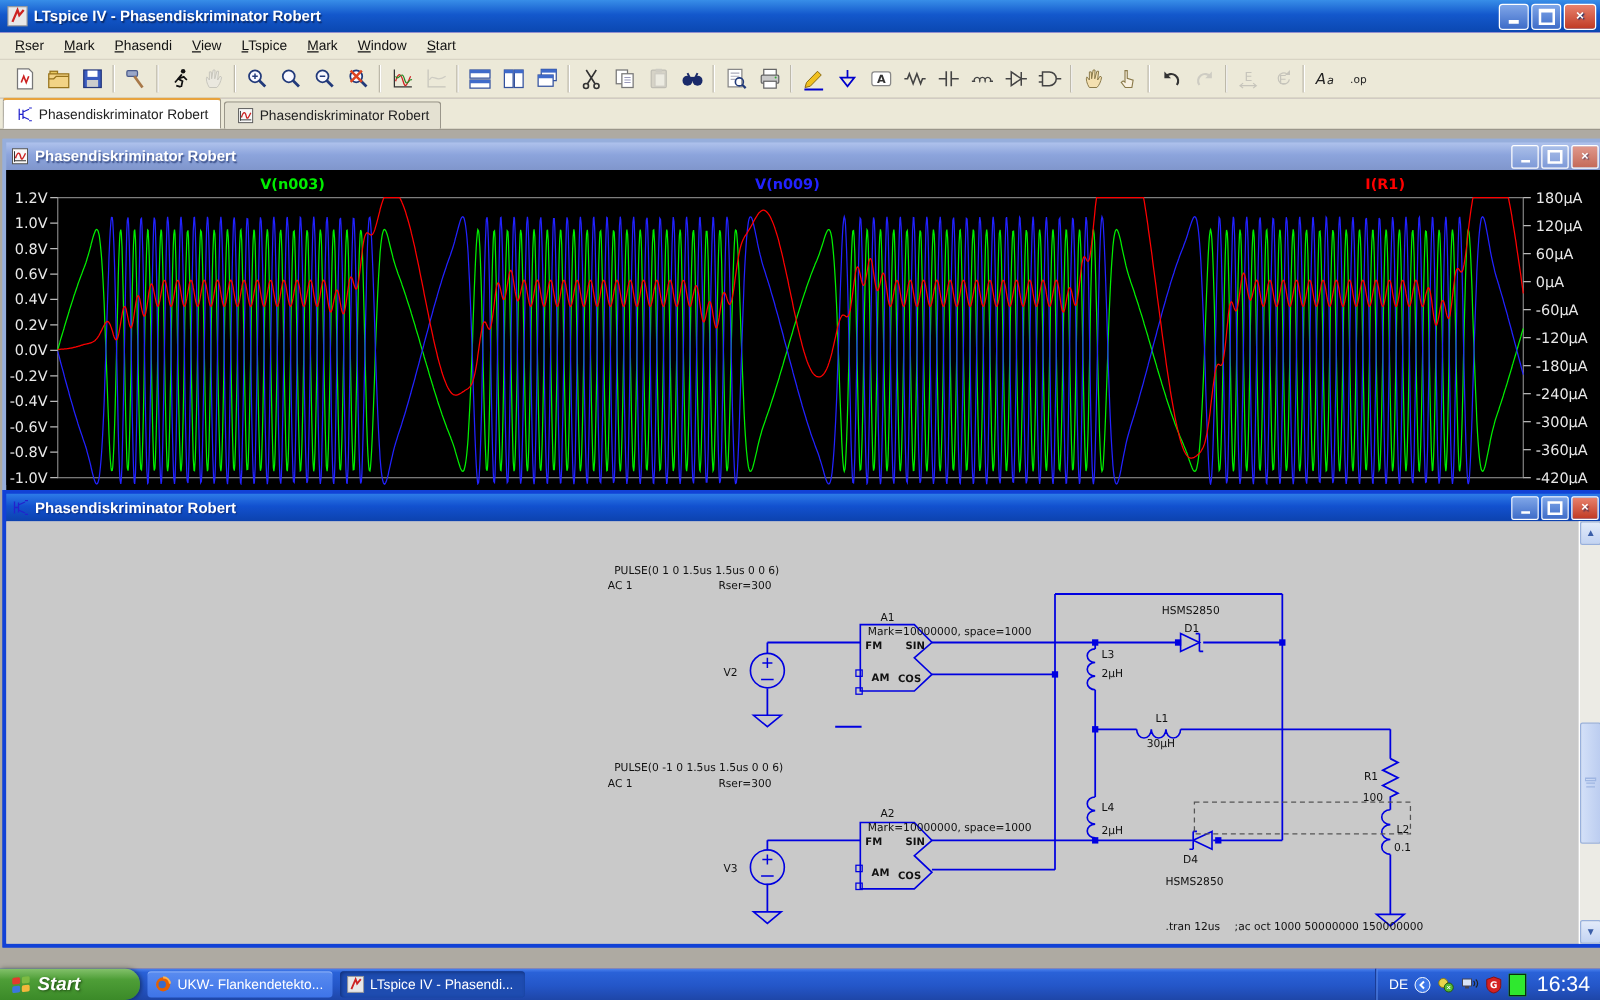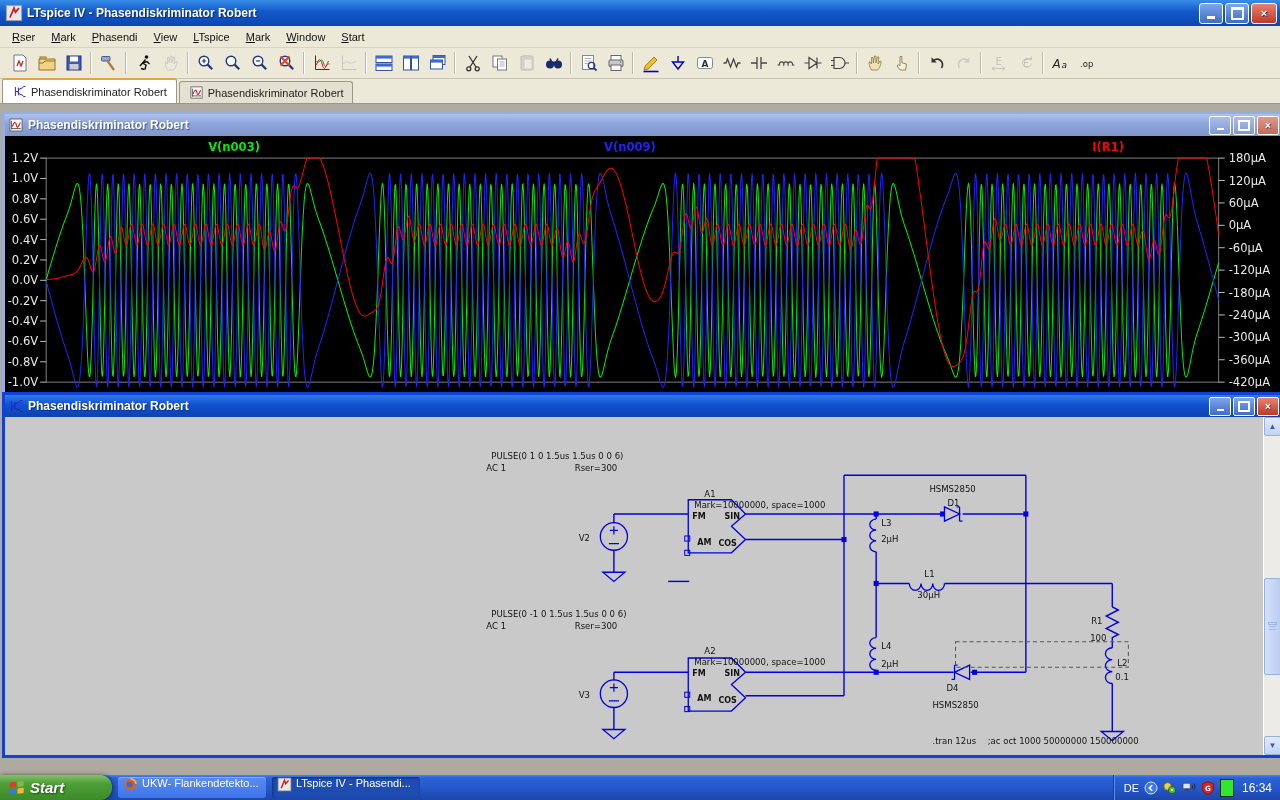--- a/index.html
+++ b/index.html
@@ -68,30 +68,30 @@
   #sch-thumb::after{content:"";position:absolute;left:4px;right:4px;top:44px;height:1px;
     box-shadow:0 0 0 1px #9FB6E2,0 3px 0 0 #9FB6E2,0 6px 0 0 #9FB6E2;}
   
   #taskbar{position:absolute;left:0;right:0;bottom:0;height:25px;
     background:linear-gradient(180deg,#4B81EE 0%,#2A62D8 12%,#2456C8 55%,#1E46A8 100%);
     display:flex;align-items:center;color:#fff;}
   #start-button{height:25px;width:112px;display:flex;align-items:center;gap:4px;padding-left:8px;box-sizing:border-box;
     background:linear-gradient(180deg,#83C16B 0%,#4E9E37 35%,#3B8A28 100%);
     border-radius:0 12px 12px 0;box-shadow:1px 0 4px rgba(0,0,0,.5);
     font-style:italic;font-weight:bold;font-size:15px;text-shadow:1px 1px 2px #1E4A12;}
-  .taskbtn{height:21px;width:138px;margin-left:6px;display:flex;align-items:flex-start;gap:4px;padding:0 5px;
+  .taskbtn{height:21px;width:138px;margin-left:6px;display:flex;align-items:center;gap:4px;padding:0 5px;
     border-radius:3px;font-size:11px;white-space:nowrap;overflow:hidden;
     background:linear-gradient(180deg,#5A8CF0,#3E74E8);box-shadow:inset 0 1px 0 #86ACF6;}
   .taskbtn.active{background:#1E4CB0;box-shadow:inset 1px 1px 3px #10307A;}
   .taskbtn .ticon{width:15px;height:15px;flex:0 0 auto;}
   #tray{margin-left:auto;height:25px;display:flex;align-items:center;gap:4px;padding:0 8px 0 10px;
     border-left:1px solid #1A3C96;box-shadow:inset 1px 0 0 #5A8CF0;font-size:11px;}
   #tray .ticon{width:16px;height:16px;}
   #battery{width:12px;height:16px;background:#2FE82F;border:1px solid #0A300A;}
-  #clock{margin-left:4px;font-size:12px;}
+  #clock{margin-left:4px;font-size:17px;}
   text{font-family:"DejaVu Sans",sans-serif;}
 </style>
 </head>
 <body>
 
 <div id="screen">
   <div id="main-window">
     <div class="titlebar">
       <span class="ticon" id="app-icon"><svg width="18" height="18" viewBox="0 0 20 20">
             <rect x="1.5" y="1.5" width="17" height="17" fill="#E8E8E8" stroke="#999"></rect>

